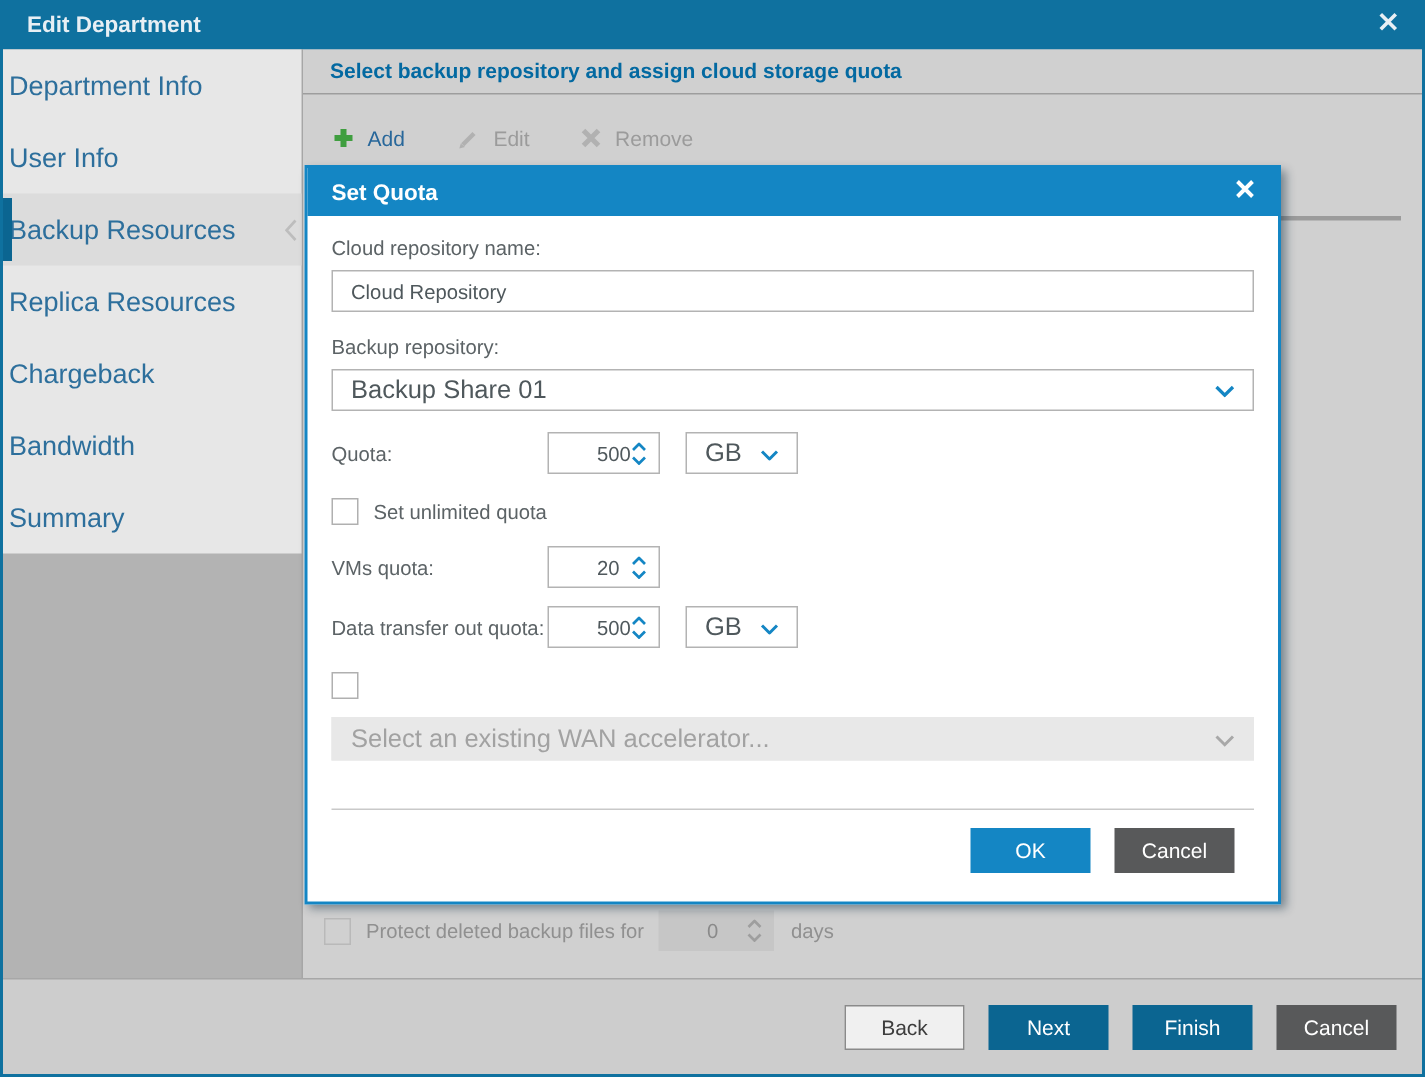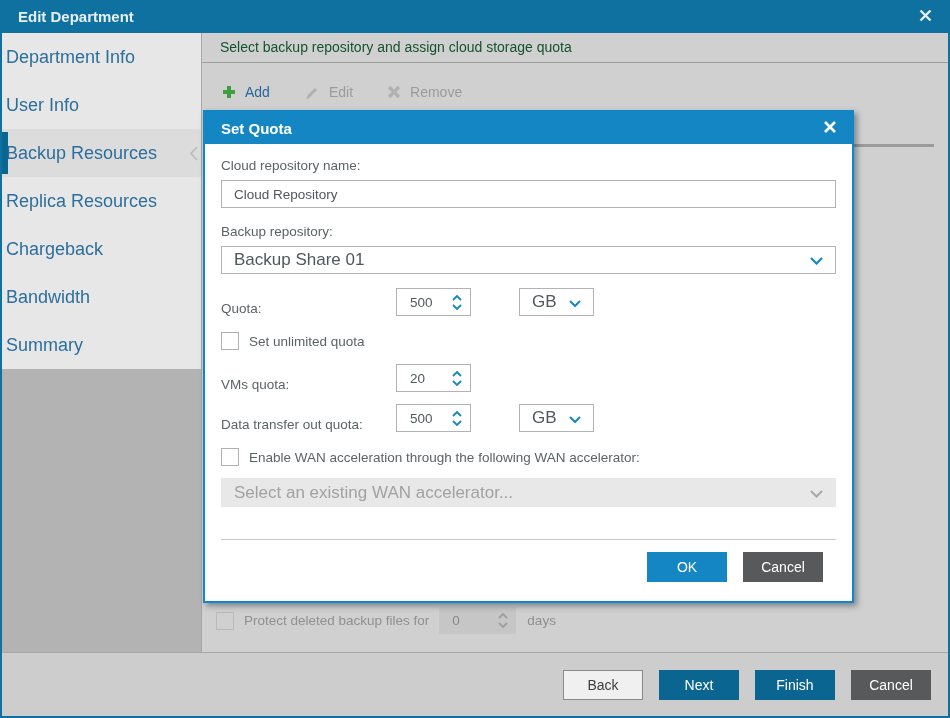--- a/index.html
+++ b/index.html
@@ -28,33 +28,33 @@
   }
   .sidebar-item.selected { background:#dcdcdc; }
   .sidebar-item.selected::before {
     content:""; position:absolute; left:-2px; top:3px; bottom:3px; width:8px; background:#0b6591;
   }
   .sel-chevron { position:absolute; right:3px; top:17px; line-height:0; }
   
   .content { position:absolute; top:33px; left:200px; right:0; height:619px; background:#d0d0d0; }
   .content-header {
     height:30px; line-height:29px; border-bottom:1px solid #9d9d9d;
-    padding-left:18px; font-size:14px; font-weight:400; color:#14532d;
+    padding-left:18px; font-size:14px; font-weight:700; color:#0369a1;
   }
   .toolbar { display:flex; gap:34px; padding:21px 0 0 20px; }
   .tool { display:flex; align-items:center; gap:9px; font-size:14px; color:#28679a; cursor:pointer; }
   .tool.disabled { color:#9b9b9b; }
   .tool .ticon { line-height:0; }
   .grid-line { position:absolute; top:111px; left:546px; width:186px; height:3px; background:#9b9b9b; }
   
   .protect-row { position:absolute; top:574px; left:14px; display:flex; align-items:center; font-size:13.5px; color:#909090; }
   .checkbox { width:18px; height:18px; border:1px solid #b0b0b0; background:#fff; flex:none; cursor:pointer; }
   .protect-row .checkbox { background:transparent; border-color:#b9b9b9; cursor:default; }
   .protect-row .plabel { margin-left:10px; }
-  .spin { width:75px; height:28px; border:1px solid #b3b3b3; background:#fff; display:flex; align-items:center; }
+  .spin { width:75px; height:28px; border:1px solid #b3b3b3; background:#fff; display:flex; align-items:center;padding-left:19px; }
   .spin .val { flex:1; padding-left:13px; font-size:13.5px; color:#4f585c; }
   .spin .arrows { display:flex; flex-direction:column; gap:3px; padding-right:8px; line-height:0; }
   .spin .arrows span { cursor:pointer; line-height:0; }
   .protect-row .spin { width:77px; height:27px; background:#c6c6c6; border:none; margin-left:10px; }
   .protect-row .spin .val { color:#8a8a8a; }
   .protect-row .days { margin-left:11px; }
   
   .footer {
     position:absolute; left:0; right:0; bottom:0; height:64px; background:#cdcdcd;
     border-top:1px solid #a7a7a7; display:flex; align-items:center; justify-content:flex-end;
@@ -83,21 +83,21 @@
     width:100%; height:28px; margin-top:7px; border:1px solid #b3b3b3; background:#fff;
     padding:0 12px; font-size:13.5px; color:#4f585c; font-family:inherit;
   }
   .mt16 { margin-top:16px; }
   .select {
     height:28px; border:1px solid #b3b3b3; background:#fff; display:flex; align-items:center;
     justify-content:space-between; padding:0 12px; color:#4f585c; cursor:pointer; font-size:17px;
   }
   .select.full { width:100%; margin-top:7px; }
   .select.disabled { background:#e8e8e8; border:1px solid #e8e8e8; color:#a2a2a2; margin-top:12px; height:29px; cursor:default; }
-  .row { display:flex; align-items:flex-end; margin-top:14px;gap:31px; }
+  .row { display:flex; align-items:center; margin-top:14px; }
   .row .rlabel { width:144px; flex:none; }
   .unit { width:75px; margin-left:17px; flex:none; }
   .check-row { display:flex; align-items:center; gap:10px; margin-top:16px; }
   .row.r12 { margin-top:12px; }
   .modal-footer {
     border-top:1px solid #c9c9c9; margin-top:32px; display:flex; justify-content:flex-end;
     gap:16px; padding:12px 13px 0;
   }
 </style>
 </head>
@@ -286,21 +286,20 @@
         <div class="select unit">
           <span>GB</span>
           <span><svg width="12" height="7" viewBox="0 0 12 7">
                 <path d="M1 1 L6 6 L11 1" stroke="#1486c4" stroke-width="2" fill="none"></path>
               </svg></span>
         </div>
       </div>
 
       <div class="check-row">
         <span class="checkbox"></span>
-        <span>Enable WAN acceleration through the following WAN accelerator:</span>
       </div>
 
       <div class="select disabled">
         <span>Select an existing WAN accelerator...</span>
         <span><svg width="13" height="8" viewBox="0 0 13 8">
               <path d="M1 1 L6.5 6.5 L12 1" stroke="#a8a8a8" stroke-width="2" fill="none"></path>
             </svg></span>
       </div>
 
       <div class="modal-footer">

